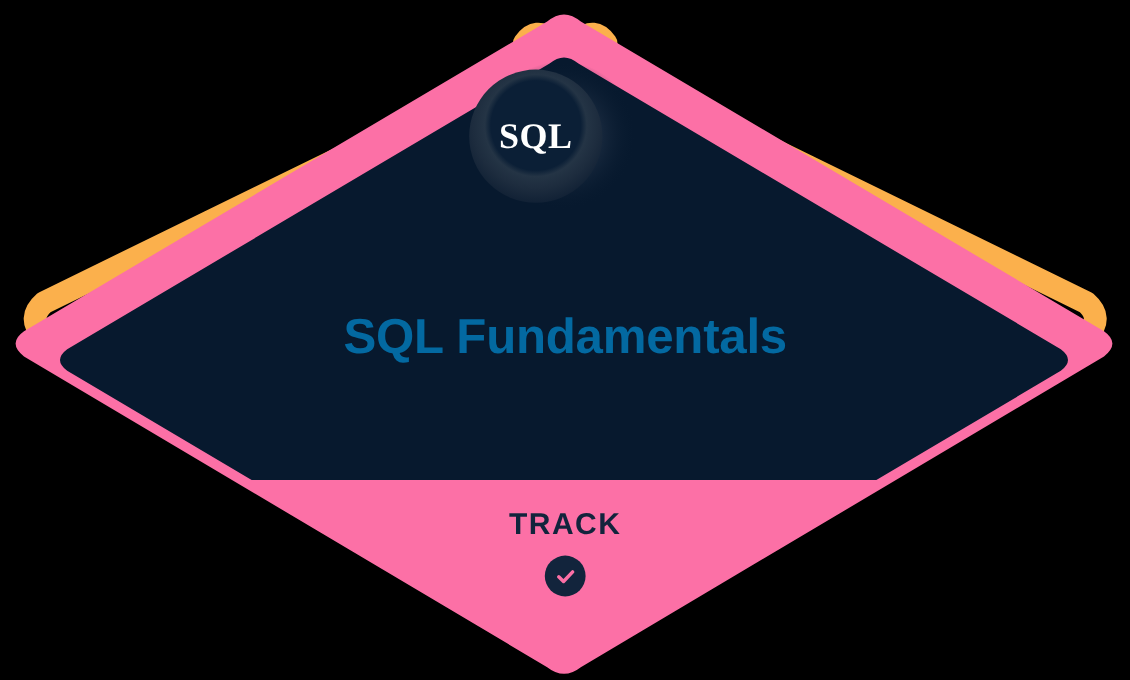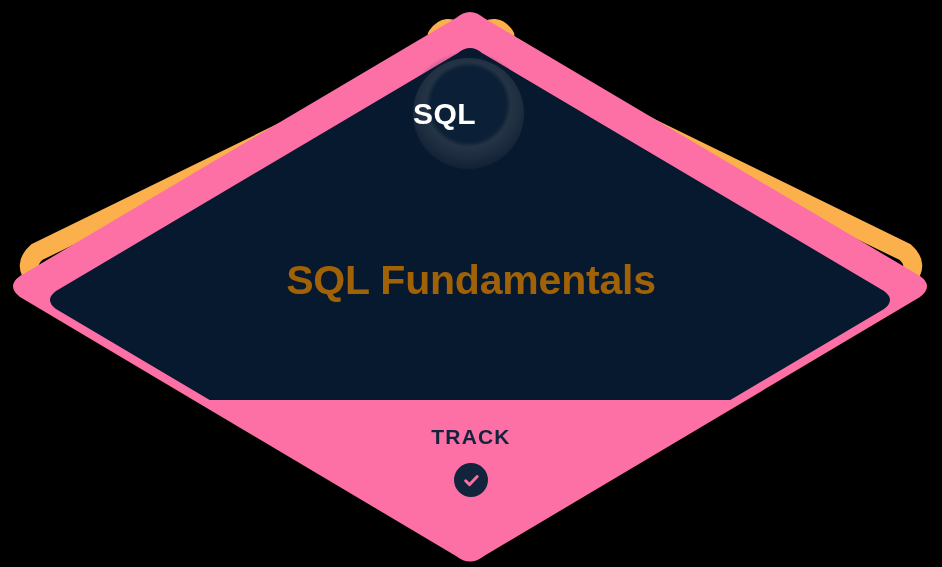--- a/index.html
+++ b/index.html
@@ -38,72 +38,74 @@
     top: 0;
     width: 942px;
     height: 567px;
     pointer-events: none;
   }
   #badge-content > * { pointer-events: auto; }
 
   
   .emblem {
     position: absolute;
-    left: 413px;
+    left: 391px;
     top: 58px;
     width: 111px;
     height: 111px;
     border-radius: 50%;
     background:
       radial-gradient(circle at 50% 42%,
         #0b1f36 0%,
         #0b1f36 44%,
         #243445 50%,
         #1d2c3e 62%,
         #112135 76%,
         #0a1a2d 92%,
         #07192e 100%);
     display: flex;
     align-items: center;
+    justify-content: center;
+    font-family: Liberation Serif, serif;
   }
   .emblem-label {
     color: #ffffff;
     font-size: 30px;
     font-weight: bold;
     letter-spacing: 0.5px;
     line-height: 1;
     margin-top: 1px;
   }
 
   
   .badge-title {
     position: absolute;
     left: 0;
     top: 258px;
     width: 942px;
     text-align: center;
-    color: #a16207;
+    color: #0369a1;
     font-size: 41px;
     font-weight: bold;
     letter-spacing: -0.2px;
     line-height: 1.1;
     white-space: nowrap;
   }
 
   
   .status-block {
     position: absolute;
     left: 0;
     top: 420px;
     width: 942px;
     text-align: center;
   }
   .status-line {
     color: #12243c;
-    font-size: 21px;
+    font-size: 25px;
     font-weight: bold;
     letter-spacing: 1.2px;
     line-height: 34px;
     text-transform: uppercase;
   }
 
   .check-badge {
     margin: 9px auto 0 auto;
     width: 34px;
     height: 34px;

